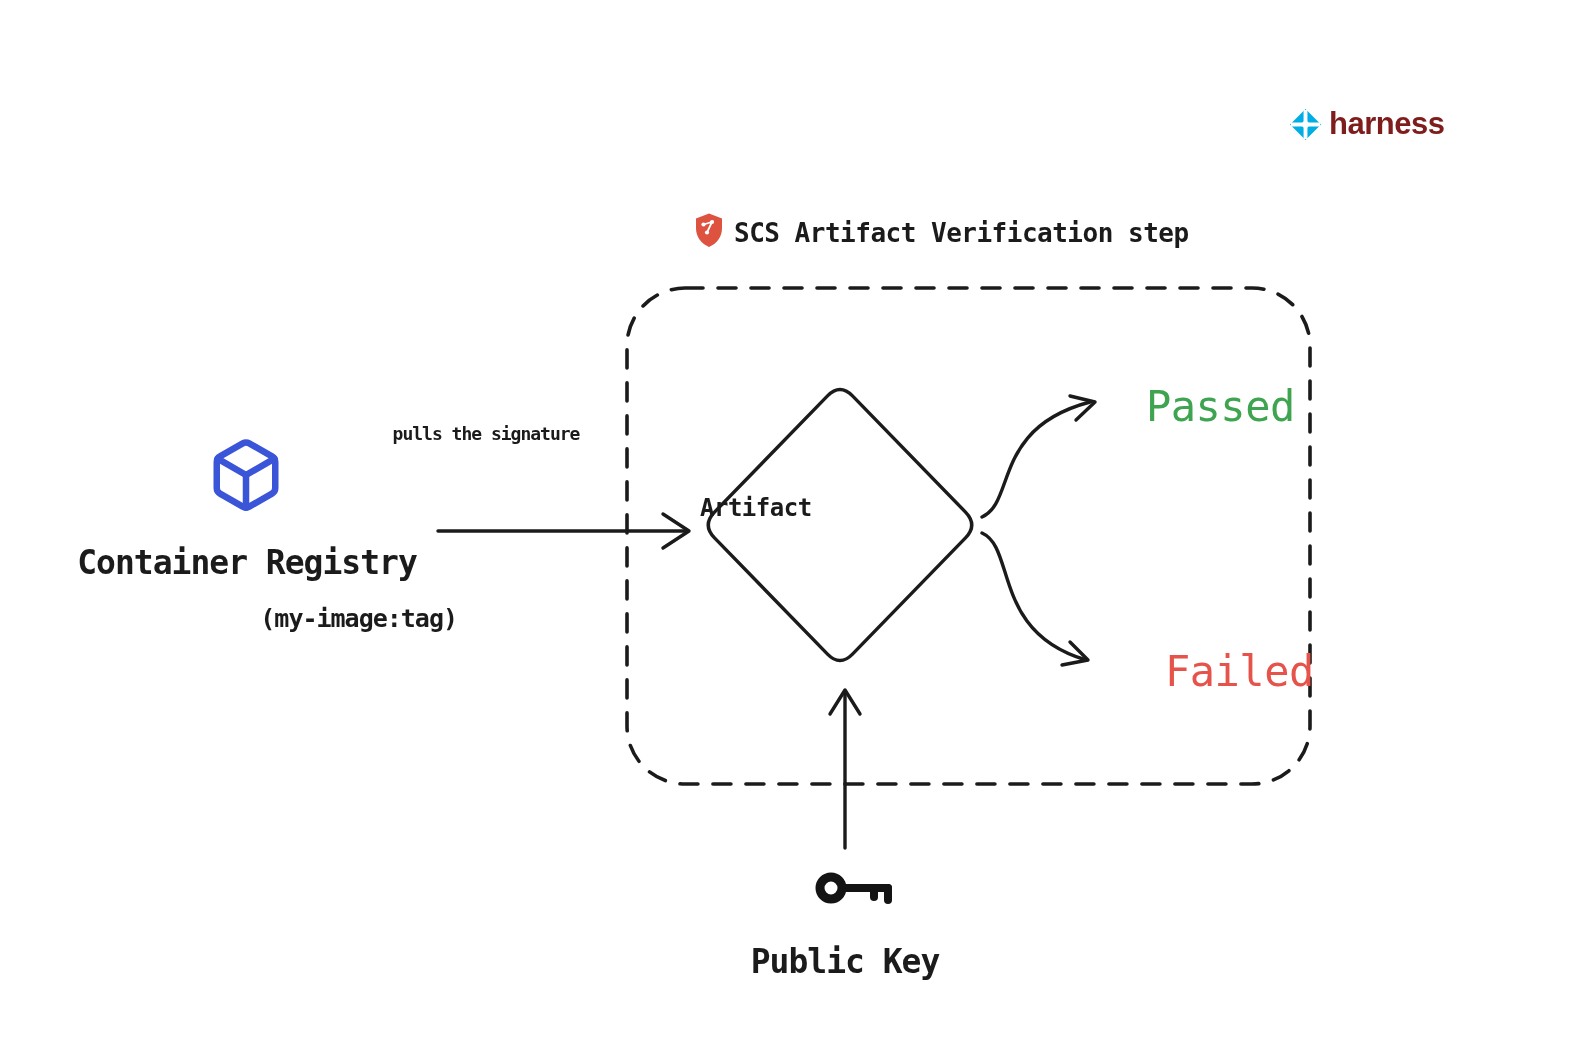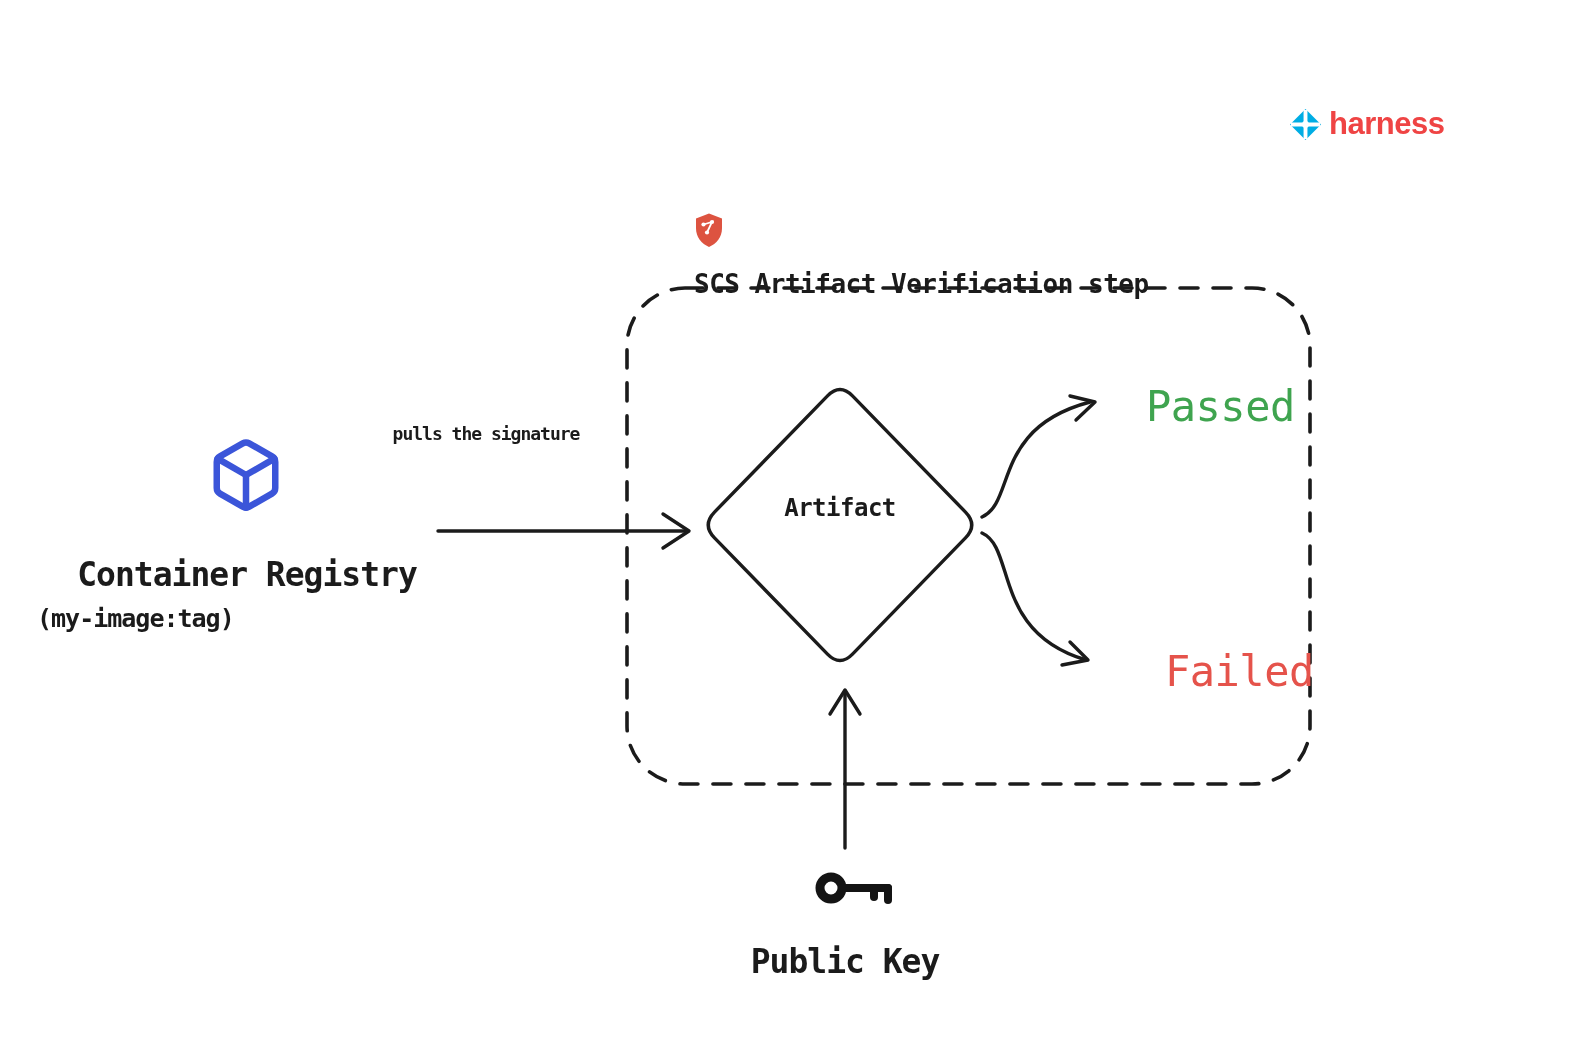--- a/index.html
+++ b/index.html
@@ -25,50 +25,50 @@
   .diamond    { stroke-width: 3.4; }
   .arrow      { stroke-width: 3.4; }
 
   
   .brand { display: flex; align-items: center; gap: 7px; }
   .brand-name {
     font-family: "Liberation Sans", sans-serif;
     font-weight: 700;
     font-size: 31px;
     letter-spacing: -0.5px;
-    color: #ef4444;
+    color: #7f1d1d;
   }
   .brand-icon svg { display: block; }
   .brand-icon .gem { fill: var(--color-brand, #00ADE4); }
 
   
-  .step-header { display: flex; align-items: flex-start; gap: 16px; flex-direction: column; }
+  .step-header { display: flex; align-items: center; gap: 10px; }
   .step-label { font-size: 26px; font-weight: 700; letter-spacing: -0.5px; }
   .shield-body { fill: var(--color-shield, #DD5340); }
   .shield-graph { stroke: #ffffff; stroke-width: 1.8; fill: none; }
   .shield-dot { fill: #ffffff; }
 
   
   .registry-icon svg {
     display: block;
     stroke: var(--color-registry, #3B55D9);
     fill: none;
     stroke-width: 2;
     stroke-linecap: round;
     stroke-linejoin: round;
   }
   .registry-title { width: 420px; text-align: center; font-size: 33px; font-weight: 700; letter-spacing: -1px; }
-  .registry-subtitle { width: 420px; text-align: left; font-size: 25px; font-weight: 700; letter-spacing: -1px; }
+  .registry-subtitle { width: 420px; text-align: right; font-size: 25px; font-weight: 700; letter-spacing: -1px; }
 
   
   .pull-label { width: 268px; text-align: center; font-size: 18px; font-weight: 600; line-height: 27px; letter-spacing: -1px; }
   .pull-label span { display: block; }
 
   
-  .diamond-label { width: 280px; text-align: center; font-size: 24px; font-weight: 600; line-height: 35px; letter-spacing: -0.5px; }
+  .diamond-label { width: 280px; font-size: 24px; font-weight: 600; line-height: 35px; letter-spacing: -0.5px; }
   .diamond-label span { display: block; }
 
   
   .outcome { font-size: 42px; font-weight: 400; letter-spacing: -0.5px; }
   .outcome.passed { color: var(--color-passed, #3FA44F); }
   .outcome.failed { color: var(--color-failed, #E5534B); }
 
   
   .key-icon svg { display: block; }
   .key-icon .k { stroke: #141414; fill: none; stroke-linecap: round; stroke-linejoin: round; }
@@ -120,21 +120,21 @@
   <span class="step-label">SCS Artifact Verification step</span>
 </div>
 
 <div class="abs registry-icon" style="left:207px; top:436px;">
   <svg width="78" height="78" viewBox="0 0 24 24">
     <path d="M21 16V8a2 2 0 0 0-1-1.73l-7-4a2 2 0 0 0-2 0l-7 4A2 2 0 0 0 3 8v8a2 2 0 0 0 1 1.73l7 4a2 2 0 0 0 2 0l7-4A2 2 0 0 0 21 16z"></path>
     <polyline points="3.27 6.96 12 12.01 20.73 6.96"></polyline>
     <line x1="12" y1="22.08" x2="12" y2="12"></line>
   </svg>
 </div>
-<div class="abs registry-title" style="left:37px; top:543px;margin-top:12px;">Container Registry</div>
+<div class="abs registry-title" style="left:37px; top:543px;">Container Registry</div>
 <div class="abs registry-subtitle" style="left:37px; top:604px;">(my-image:tag)</div>
 
 <div class="abs pull-label" style="left:352px; top:420px;">
   <span>pulls the signature</span>
 </div>
 
 <div class="abs diamond-label" style="left:700px; top:491px;">
   <span>Artifact</span>
 </div>
 

